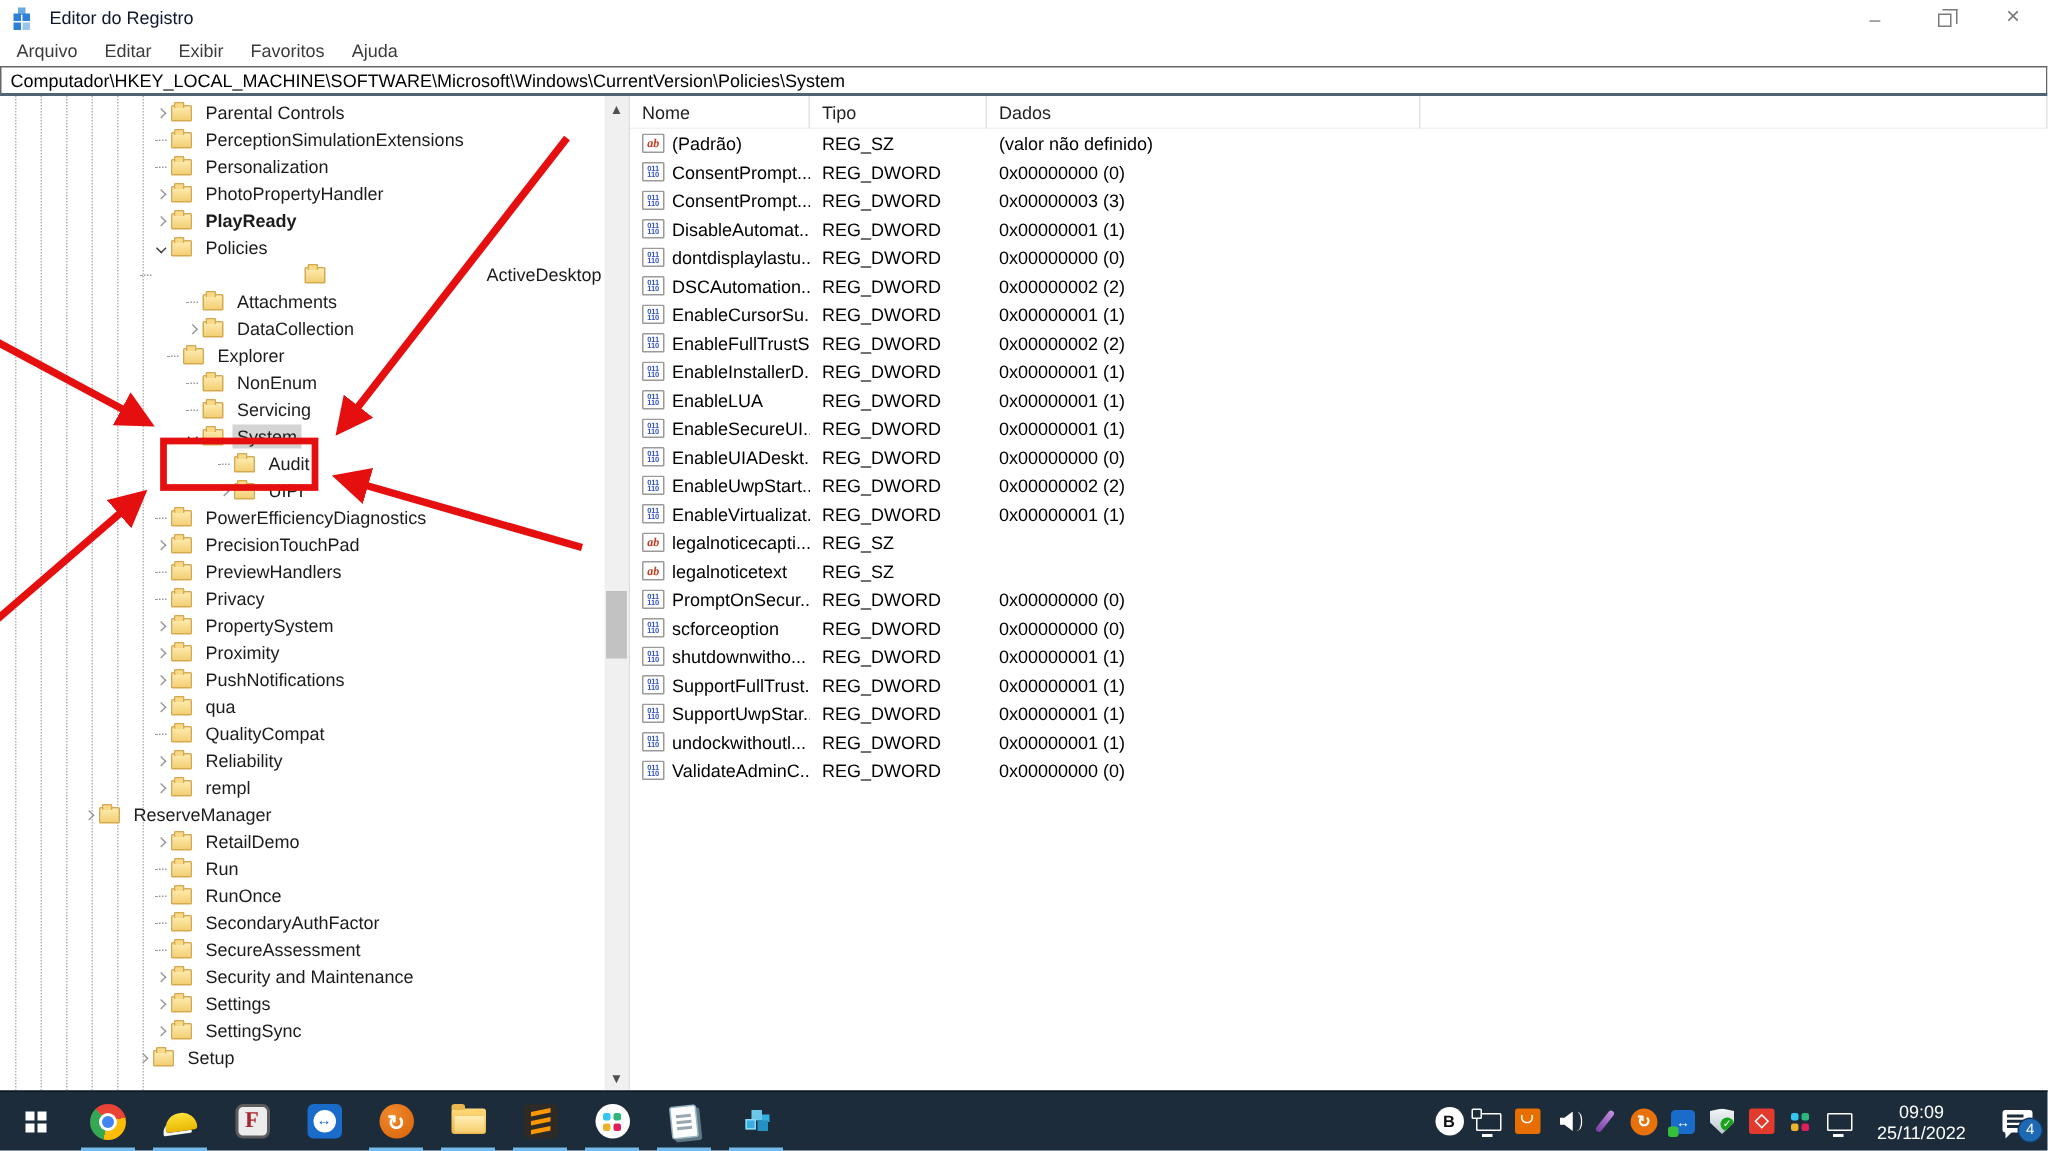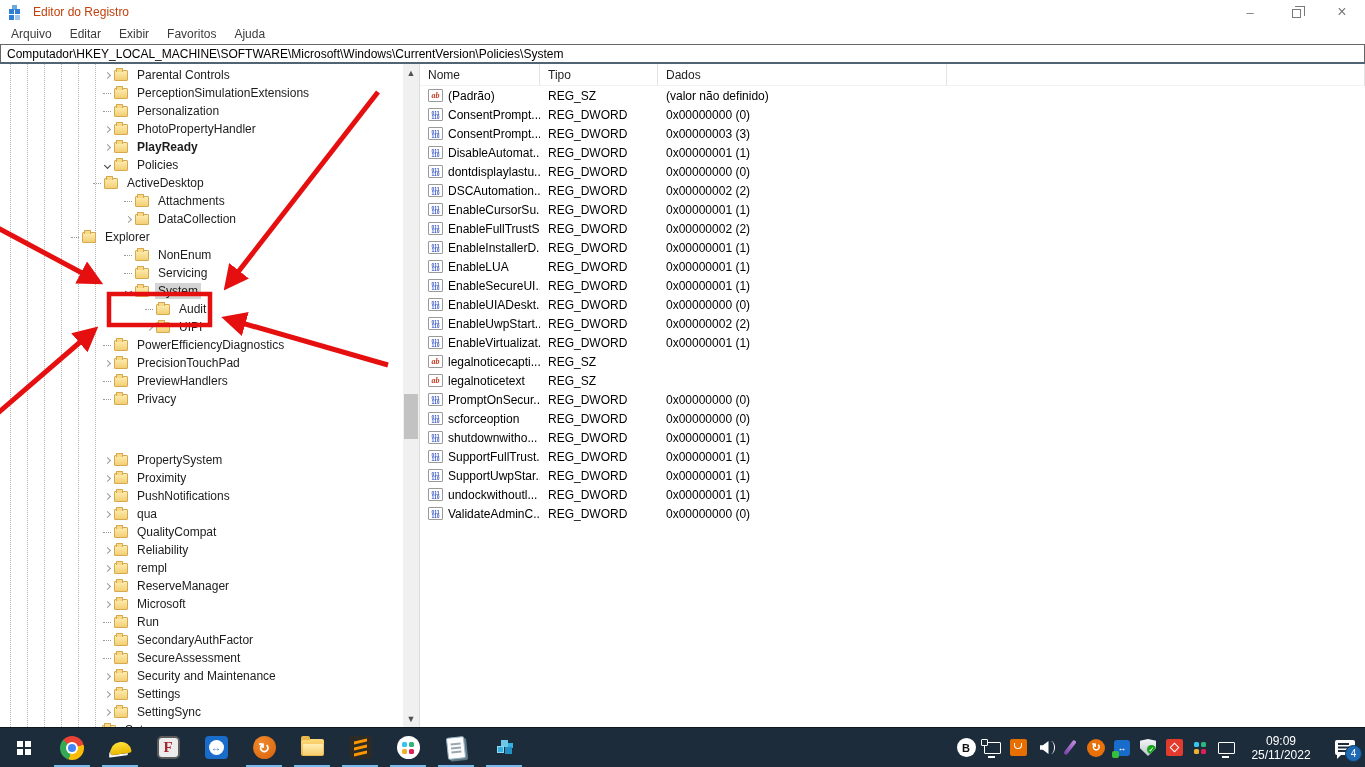--- a/index.html
+++ b/index.html
@@ -4,21 +4,21 @@
 <style>
   * { margin:0; padding:0; box-sizing:border-box; }
   html,body { width:1365px; height:767px; overflow:hidden;
     font-family:"Liberation Sans", sans-serif; font-size:12px; background:#fff; }
 
   
   .titlebar { height:24px; background:#fff; display:flex; align-items:center; position:relative; }
   .app-icon { width:16px; height:16px; margin-left:7px; position:relative; }
   .app-icon .in { position:absolute; left:2px; top:5px; width:5px; height:5px; background:#2f7fd6;
     box-shadow:6px 0 0 #2f7fd6, 0 6px 0 #2f7fd6, 6px 6px 0 #9cc6ea, 3px -4px 0 #69aadf; }
-  .title-text { color:#c2410c; margin-left:10px; }
+  .title-text { color:#0f172a; margin-left:10px; }
   .win-controls { position:absolute; right:0; top:0; height:24px; display:flex; }
   .win-btn { width:46px; height:24px; display:flex; align-items:center; justify-content:center;
     color:#7a7a7a; font-size:13px; }
   .restore-glyph { width:9px; height:9px; border:1px solid #7a7a7a; position:relative; background:#fff; margin-top:2px;}
   .restore-glyph::before { content:""; position:absolute; left:2px; top:-4px; width:9px; height:9px;
     border:1px solid #7a7a7a; border-left:none; border-bottom:none; }
   .close-glyph { font-size:16px; line-height:16px; }
 
   .menubar { height:20px; display:flex; align-items:center; padding-left:2px; background:#fff; }
   .menu-item { padding:2px 9px; color:#3b3b3b; }
@@ -228,42 +228,42 @@
           <span class="folder"></span>
           <span class="tlabel">PlayReady</span>
         </div>
         <div class="trow" style="padding-left: 100px;">
           <span class="chev e">
             <i></i>
           </span>
           <span class="folder"></span>
           <span class="tlabel">Policies</span>
         </div>
-        <div class="trow" style="padding-left: 90px;">
+        <div class="trow" style="padding-left: 90px; justify-content: space-between;">
           <span class="chev s">
             <i></i>
           </span>
           <span class="folder"></span>
           <span class="tlabel">ActiveDesktop</span>
         </div>
         <div class="trow" style="padding-left: 121px;">
           <span class="chev s">
             <i></i>
           </span>
           <span class="folder"></span>
           <span class="tlabel">Attachments</span>
         </div>
         <div class="trow" style="padding-left: 121px;">
           <span class="chev c">
             <i></i>
           </span>
           <span class="folder"></span>
           <span class="tlabel">DataCollection</span>
         </div>
-        <div class="trow" style="padding-left: 68px; align-items: center;">
+        <div class="trow" style="padding-left: 108px; align-items: center;">
           <span class="chev s">
             <i></i>
           </span>
           <span class="folder"></span>
           <span class="tlabel">Explorer</span>
         </div>
         <div class="trow" style="padding-left: 121px;">
           <span class="chev s">
             <i></i>
           </span>
@@ -319,21 +319,21 @@
           <span class="folder"></span>
           <span class="tlabel">PreviewHandlers</span>
         </div>
         <div class="trow" style="padding-left: 100px;">
           <span class="chev s">
             <i></i>
           </span>
           <span class="folder"></span>
           <span class="tlabel">Privacy</span>
         </div>
-        <div class="trow" style="padding-left: 100px; margin-top: 43px;">
+        <div class="trow" style="padding-left: 100px;">
           <span class="chev c">
             <i></i>
           </span>
           <span class="folder"></span>
           <span class="tlabel">PropertySystem</span>
         </div>
         <div class="trow" style="padding-left: 100px;">
           <span class="chev c">
             <i></i>
           </span>
@@ -368,40 +368,47 @@
           <span class="folder"></span>
           <span class="tlabel">Reliability</span>
         </div>
         <div class="trow" style="padding-left: 100px;">
           <span class="chev c">
             <i></i>
           </span>
           <span class="folder"></span>
           <span class="tlabel">rempl</span>
         </div>
-        <div class="trow" style="padding-left: 100px;">
+        <div class="trow" style="padding-left: 52px;">
           <span class="chev c">
             <i></i>
           </span>
           <span class="folder"></span>
           <span class="tlabel">ReserveManager</span>
         </div>
         <div class="trow" style="padding-left: 100px;">
           <span class="chev c">
             <i></i>
           </span>
           <span class="folder"></span>
-          <span class="tlabel">Microsoft</span>
+          <span class="tlabel">RetailDemo</span>
         </div>
         <div class="trow" style="padding-left: 100px;">
           <span class="chev s">
             <i></i>
           </span>
           <span class="folder"></span>
           <span class="tlabel">Run</span>
+        </div>
+        <div class="trow" style="padding-left: 100px;">
+          <span class="chev s">
+            <i></i>
+          </span>
+          <span class="folder"></span>
+          <span class="tlabel">RunOnce</span>
         </div>
         <div class="trow" style="padding-left: 100px;">
           <span class="chev s">
             <i></i>
           </span>
           <span class="folder"></span>
           <span class="tlabel">SecondaryAuthFactor</span>
         </div>
         <div class="trow" style="padding-left: 100px;">
           <span class="chev s">

